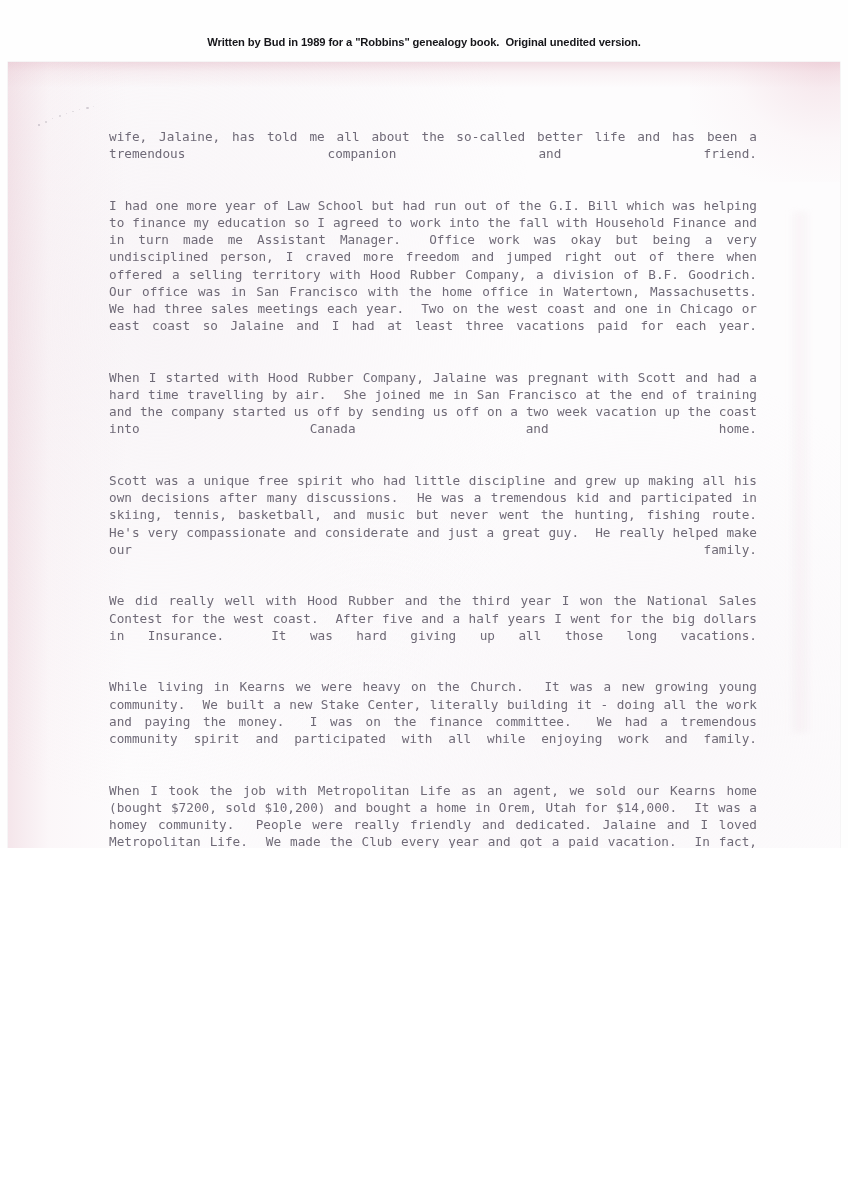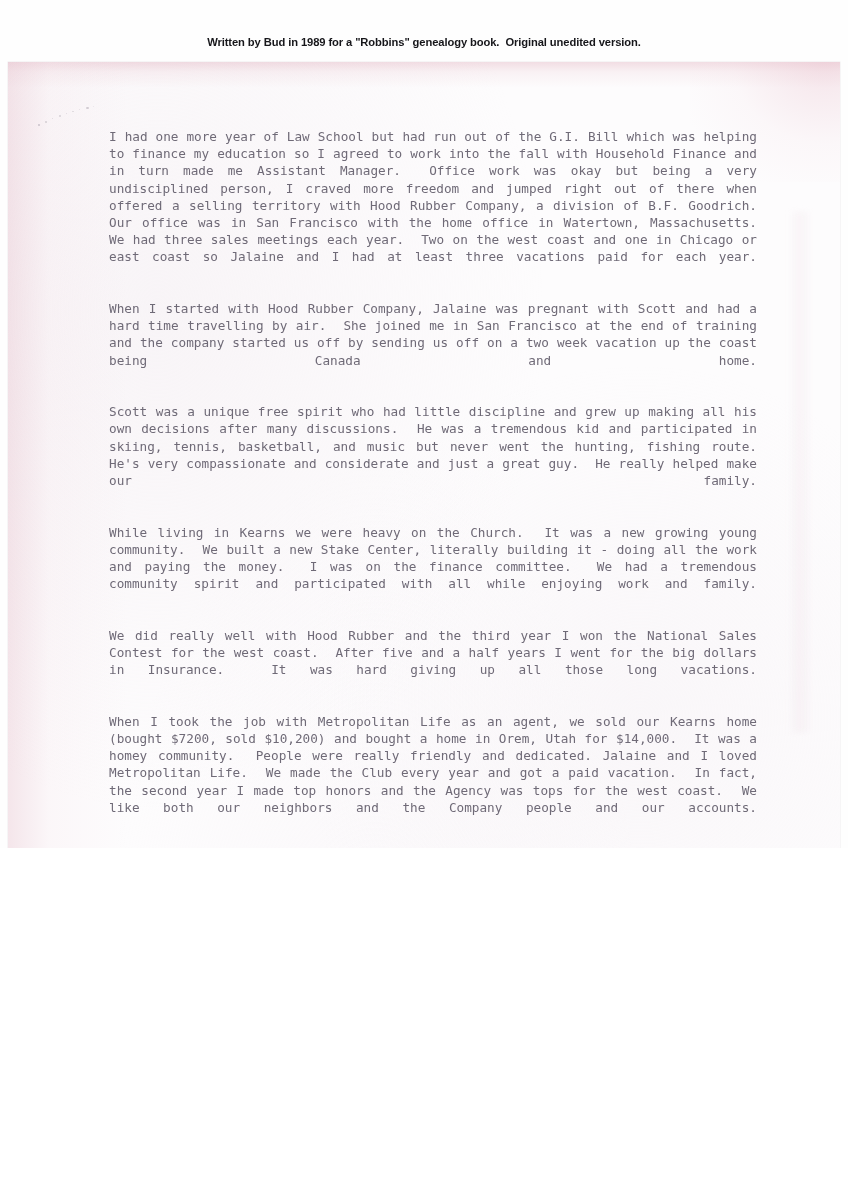--- a/index.html
+++ b/index.html
@@ -204,21 +204,22 @@
         <span class="sp" style="left: 34px; top: 7px; width: 1.5px; height: 1.4px; opacity: 0.33;"></span>
         <span class="sp" style="left: 41px; top: 5px; width: 1.2px; height: 1.2px; opacity: 0.26;"></span>
         <span class="sp" style="left: 48px; top: 3px; width: 2.6px; height: 1.8px; opacity: 0.48;"></span>
         <span class="sp" style="left: 55px; top: 2px; width: 1.4px; height: 1.3px; opacity: 0.28;"></span>
       </div>
 
     <div class="mottle"></div>
   </div>
 
   <div class="typescript" style="color: rgb(111, 106, 119);">
+    <p>wife, Jalaine, has told me all about the so-called better life and has been a tremendous companion and friend.</p>
     <p>I had one more year of Law School but had run out of the G.I. Bill which was helping to finance my education so I agreed to work into the fall with Household Finance and in turn made me Assistant Manager.  Office work was okay but being a very undisciplined person, I craved more freedom and jumped right out of there when offered a selling territory with Hood Rubber Company, a division of B.F. Goodrich.  Our office was in San Francisco with the home office in Watertown, Massachusetts.  We had three sales meetings each year.  Two on the west coast and one in Chicago or east coast so Jalaine and I had at least three vacations paid for each year.</p>
-    <p>When I started with Hood Rubber Company, Jalaine was pregnant with Scott and had a hard time travelling by air.  She joined me in San Francisco at the end of training and the company started us off by sending us off on a two week vacation up the coast being Canada and home.</p>
+    <p>When I started with Hood Rubber Company, Jalaine was pregnant with Scott and had a hard time travelling by air.  She joined me in San Francisco at the end of training and the company started us off by sending us off on a two week vacation up the coast into Canada and home.</p>
     <p>Scott was a unique free spirit who had little discipline and grew up making all his own decisions after many discussions.  He was a tremendous kid and participated in skiing, tennis, basketball, and music but never went the hunting, fishing route.  He's very compassionate and considerate and just a great guy.  He really helped make our family.</p>
+    <p>We did really well with Hood Rubber and the third year I won the National Sales Contest for the west coast.  After five and a half years I went for the big dollars in Insurance.  It was hard giving up all those long vacations.</p>
     <p>While living in Kearns we were heavy on the Church.  It was a new growing young community.  We built a new Stake Center, literally building it - doing all the work and paying the money.  I was on the finance committee.  We had a tremendous community spirit and participated with all while enjoying work and family.</p>
-    <p>We did really well with Hood Rubber and the third year I won the National Sales Contest for the west coast.  After five and a half years I went for the big dollars in Insurance.  It was hard giving up all those long vacations.</p>
     <p>When I took the job with Metropolitan Life as an agent, we sold our Kearns home (bought $7200, sold $10,200) and bought a home in Orem, Utah for $14,000.  It was a homey community.  People were really friendly and dedicated. Jalaine and I loved Metropolitan Life.  We made the Club every year and got a paid vacation.  In fact, the second year I made top honors and the Agency was tops for the west coast.  We like both our neighbors and the Company people and our accounts.</p>
   </div>
 
 </div>
 
 </body></html>

